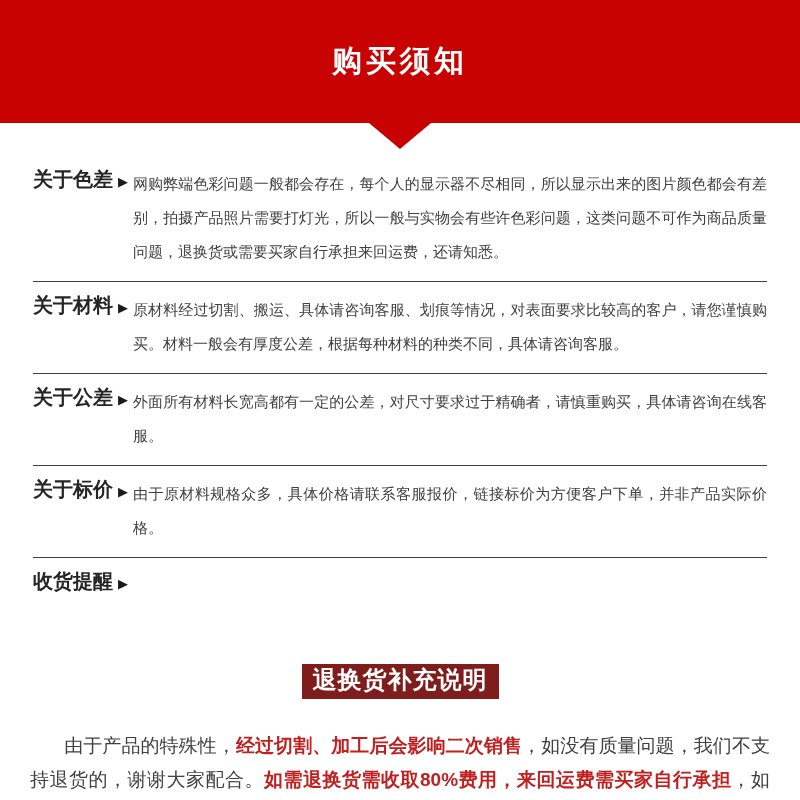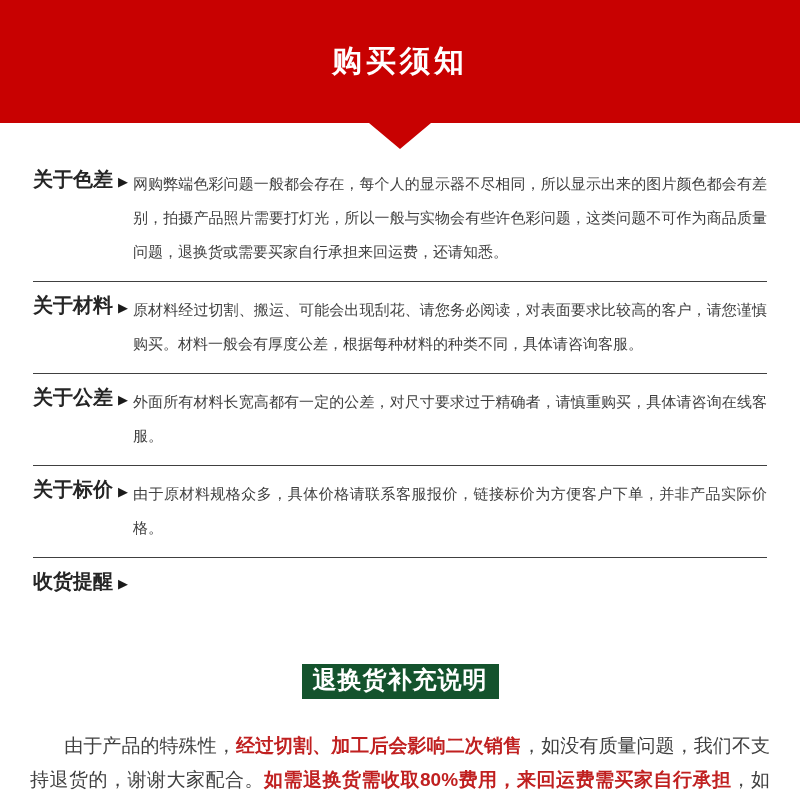--- a/index.html
+++ b/index.html
@@ -44,21 +44,21 @@
     flex:1; font-size:15px; color:#404040; line-height:34px;
     text-align:justify;
   }
 
   
   .supplement {
     margin-top:56px;
     display:flex; justify-content:center; align-items:center; gap:10px;
   }
   .supplement-badge {
-    background:#14532d; color:#ffffff;
+    background:#7f1d1d; color:#ffffff;
     font-size:24px; font-weight:bold; letter-spacing:1px;
     padding:2px 11px 4px 11px; line-height:1.2;
   }
   .supplement-headline {
     color:#cb1418; font-size:26px; font-weight:bold; letter-spacing:2px;
   }
 
   
   .policy {
     margin:30px 30px 0 30px;
@@ -86,21 +86,21 @@
         <span class="notice-arrow">▶</span>
       </div>
       <div class="notice-text">网购弊端色彩问题一般都会存在，每个人的显示器不尽相同，所以显示出来的图片颜色都会有差别，拍摄产品照片需要打灯光，所以一般与实物会有些许色彩问题，这类问题不可作为商品质量问题，退换货或需要买家自行承担来回运费，还请知悉。</div>
     </div>
 
     <div class="notice-row">
       <div class="notice-label">
         <span>关于材料</span>
         <span class="notice-arrow">▶</span>
       </div>
-      <div class="notice-text">原材料经过切割、搬运、可能会出现刮花、请您务必阅读，对表面要求比较高的客户，请您谨慎购买。材料一般会有厚度公差，根据每种材料的种类不同，具体请咨询客服。</div>
+      <div class="notice-text">原材料经过切割、搬运、具体请咨询客服、划痕等情况，对表面要求比较高的客户，请您谨慎购买。材料一般会有厚度公差，根据每种材料的种类不同，具体请咨询客服。</div>
     </div>
 
     <div class="notice-row">
       <div class="notice-label">
         <span>关于公差</span>
         <span class="notice-arrow">▶</span>
       </div>
       <div class="notice-text">外面所有材料长宽高都有一定的公差，对尺寸要求过于精确者，请慎重购买，具体请咨询在线客服。</div>
     </div>
 

